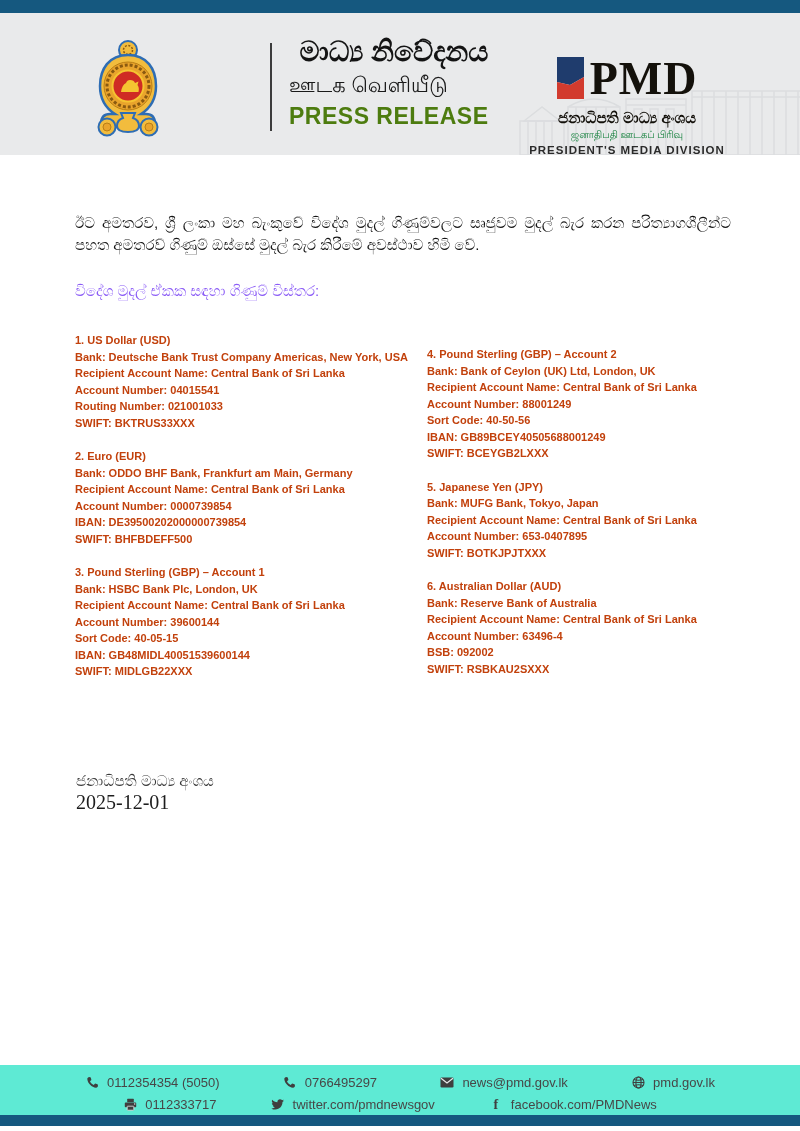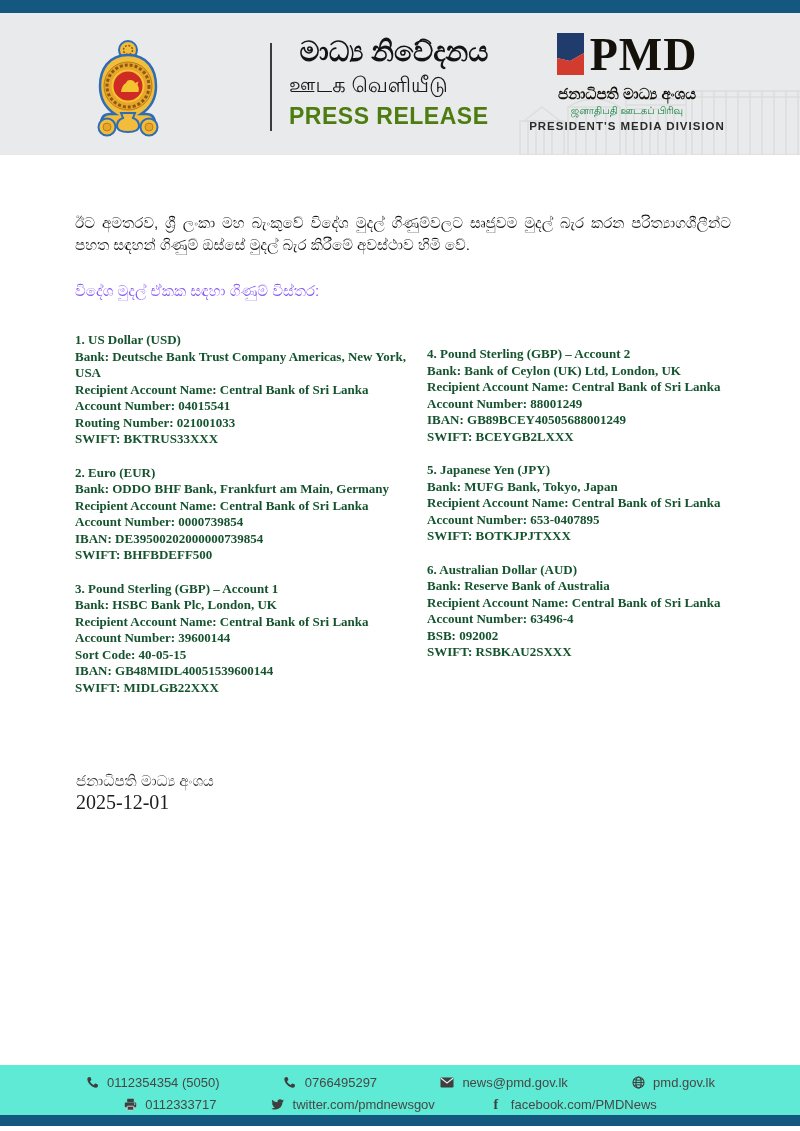--- a/index.html
+++ b/index.html
@@ -19,34 +19,34 @@
   .header { position:absolute; left:0; top:13px; width:800px; height:142px; background:#e9eaeb; overflow:hidden; }
   .watermark { position:absolute; right:-6px; top:48px; opacity:.75; }
   .emblem { position:absolute; left:90px; top:26px; }
   .header-divider { position:absolute; left:270px; top:30px; width:2px; height:88px; background:#3c3c3c; }
   .press-titles { position:absolute; left:289px; top:22px; }
   .press-titles .t-si { font-size:28px; line-height:34px; font-weight:bold; color:#141414;text-align:right; }
   .press-titles .t-ta { font-size:21px; line-height:31px; color:#1a1a1a; }
   .press-titles .t-en { font-size:23px; line-height:32px; font-weight:bold; letter-spacing:.5px; color:#4d7c0f; }
 
   .pmd-block { position:absolute; right:66px; top:20px; width:214px; text-align:center; }
-  .pmd-row { display:flex; align-items:flex-start; justify-content:center; }
+  .pmd-row { display:flex; align-items:flex-start; justify-content:center;margin-top:24px; }
   .pmd-acronym { font-family:"Liberation Serif", serif; font-weight:bold; font-size:46px; line-height:44px; color:#14110b; margin-left:6px; letter-spacing:1px; }
   .pmd-si { font-size:15px; font-weight:bold; color:#14110b; margin-top:8px; line-height:18px; }
   .pmd-ta { font-size:10px; color:#15803d; line-height:16px;font-family:Liberation Serif, serif; }
   .pmd-en { font-size:11.5px; font-weight:bold; letter-spacing:1px; color:#2a2a2a; line-height:15px; }
 
   
   .para-main { position:absolute; left:75px; right:69px; top:212px; font-size:15px; line-height:22px; text-align:justify; color:#141414; }
   .accounts-intro { position:absolute; left:75px; top:282px; font-size:15px; color:#8b5cf6; }
 
   .columns { position:absolute; left:75px; right:55px; top:332px; display:flex; }
   .col-left  { width:352px; flex-shrink:0; }
   .col-right { flex:1; margin-top:14px; }
-  .acct { margin-bottom:17px; font-weight:bold; font-size:13px; line-height:16.5px; color:#14532d;font-family:Liberation Serif, serif; }
+  .acct { margin-bottom:17px; font-weight:bold; font-size:11px; line-height:16.5px; color:#c2410c; }
   .acct .acc-lines div { font-weight:bold; }
 
   .signature { position:absolute; left:76px; top:772px; font-size:15px; color:#3a3a3a; }
   .doc-date  { position:absolute; left:76px; top:791px; font-family:"Liberation Serif", serif; font-size:20px; color:#1d1d1d; }
 
   
   .footer { position:absolute; left:0; top:1065px; width:800px; height:50px; background:#5eead4; font-size:13px; color:#474747; }
   .f-row1 { display:flex; justify-content:space-between; padding:10px 85px 0 85px; }
   .f-row2 { display:flex; justify-content:center; gap:54px; margin-top:7px; transform:translateX(-10px); }
   .f-item { display:flex; align-items:center; white-space:nowrap; }
@@ -124,21 +124,21 @@
           <polygon points="0,25 13,28 27,20 27,42 0,42" fill="#d23b2e"></polygon>
         </svg>
         <span class="pmd-acronym">PMD</span>
       </div>
       <div class="pmd-si">ජනාධිපති මාධ්‍ය අංශය</div>
       <div class="pmd-ta">ஜனாதிபதி ஊடகப் பிரிவு</div>
       <div class="pmd-en">PRESIDENT'S MEDIA DIVISION</div>
     </div>
   </div>
 
-  <p class="para-main">ඊට අමතරව, ශ්‍රී ලංකා මහ බැංකුවේ විදේශ මුදල් ගිණුම්වලට සෘජුවම මුදල් බැර කරන පරිත්‍යාගශීලීන්ට පහත සඳහන් ගිණුම් ඔස්සේ මුදල් බැර කිරීමේ අවස්ථාව හිමි වේ.</p>
+  <p class="para-main">ඊට අමතරව, ශ්‍රී ලංකා මහ බැංකුවේ විදේශ මුදල් ගිණුම්වලට සෘජුවම මුදල් බැර කරන පරිත්‍යාගශීලීන්ට පහත අමතරව් ගිණුම් ඔස්සේ මුදල් බැර කිරීමේ අවස්ථාව හිමි වේ.</p>
 
   <p class="accounts-intro">විදේශ මුදල් ඒකක සඳහා ගිණුම් විස්තර:</p>
 
   <div class="columns">
     <div class="col-left">
       <div class="acct">
         <div class="acc-title">1. US Dollar (USD)</div>
         <div class="acc-lines">
             <div>Bank: Deutsche Bank Trust Company Americas, New York, USA</div>
             <div>Recipient Account Name: Central Bank of Sri Lanka</div>
@@ -169,20 +169,21 @@
           </div>
       </div>
     </div>
     <div class="col-right">
       <div class="acct">
         <div class="acc-title">4. Pound Sterling (GBP) – Account 2</div>
         <div class="acc-lines">
             <div>Bank: Bank of Ceylon (UK) Ltd, London, UK</div>
             <div>Recipient Account Name: Central Bank of Sri Lanka</div>
             <div>Account Number: 88001249</div>
+            <div>Sort Code: 40-50-56</div>
             <div>IBAN: GB89BCEY40505688001249</div>
             <div>SWIFT: BCEYGB2LXXX</div>
           </div>
       </div>
       <div class="acct">
         <div class="acc-title">5. Japanese Yen (JPY)</div>
         <div class="acc-lines">
             <div>Bank: MUFG Bank, Tokyo, Japan</div>
             <div>Recipient Account Name: Central Bank of Sri Lanka</div>
             <div>Account Number: 653-0407895</div>

